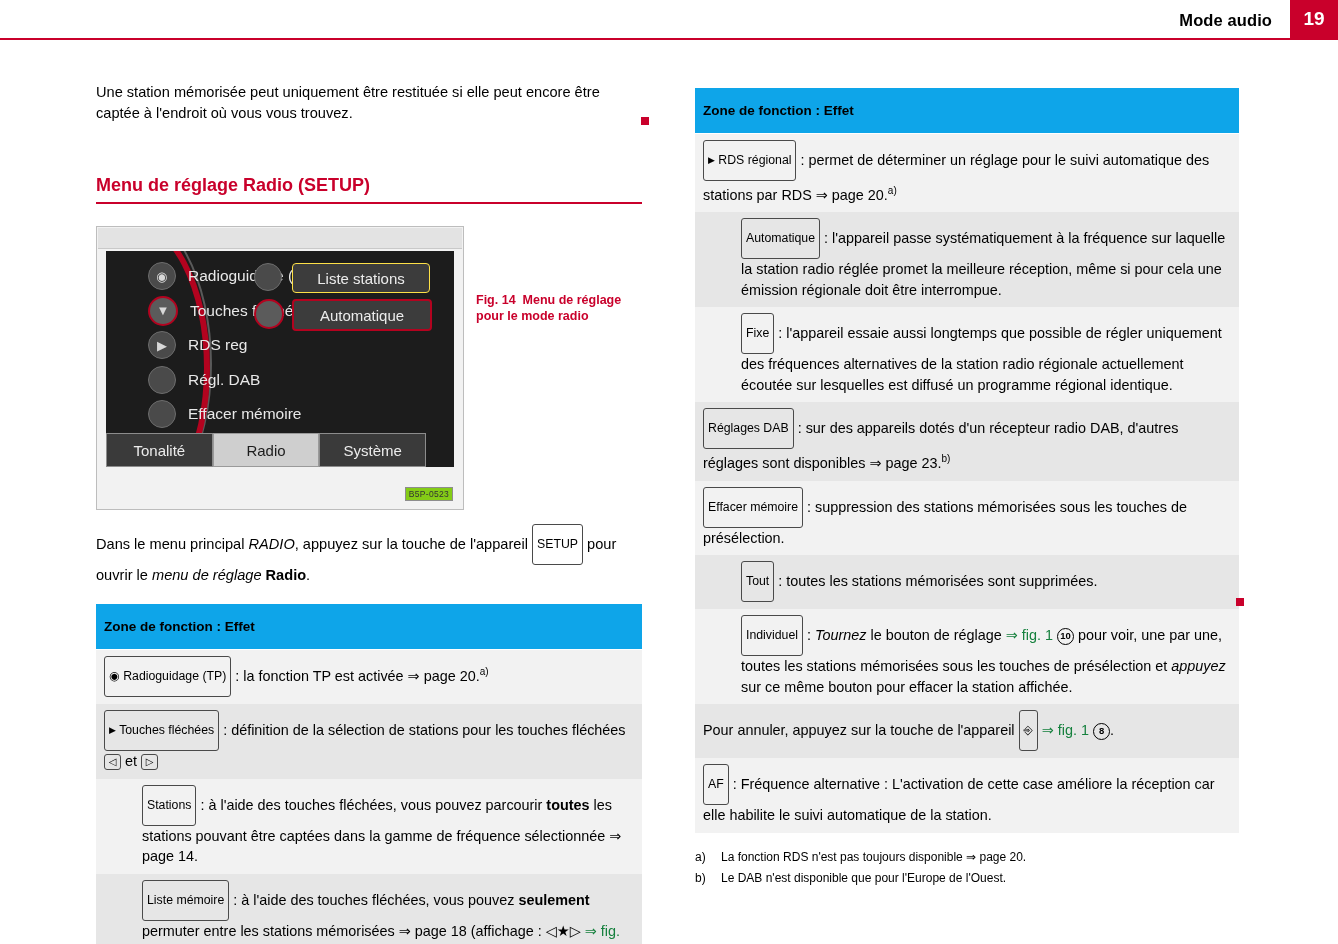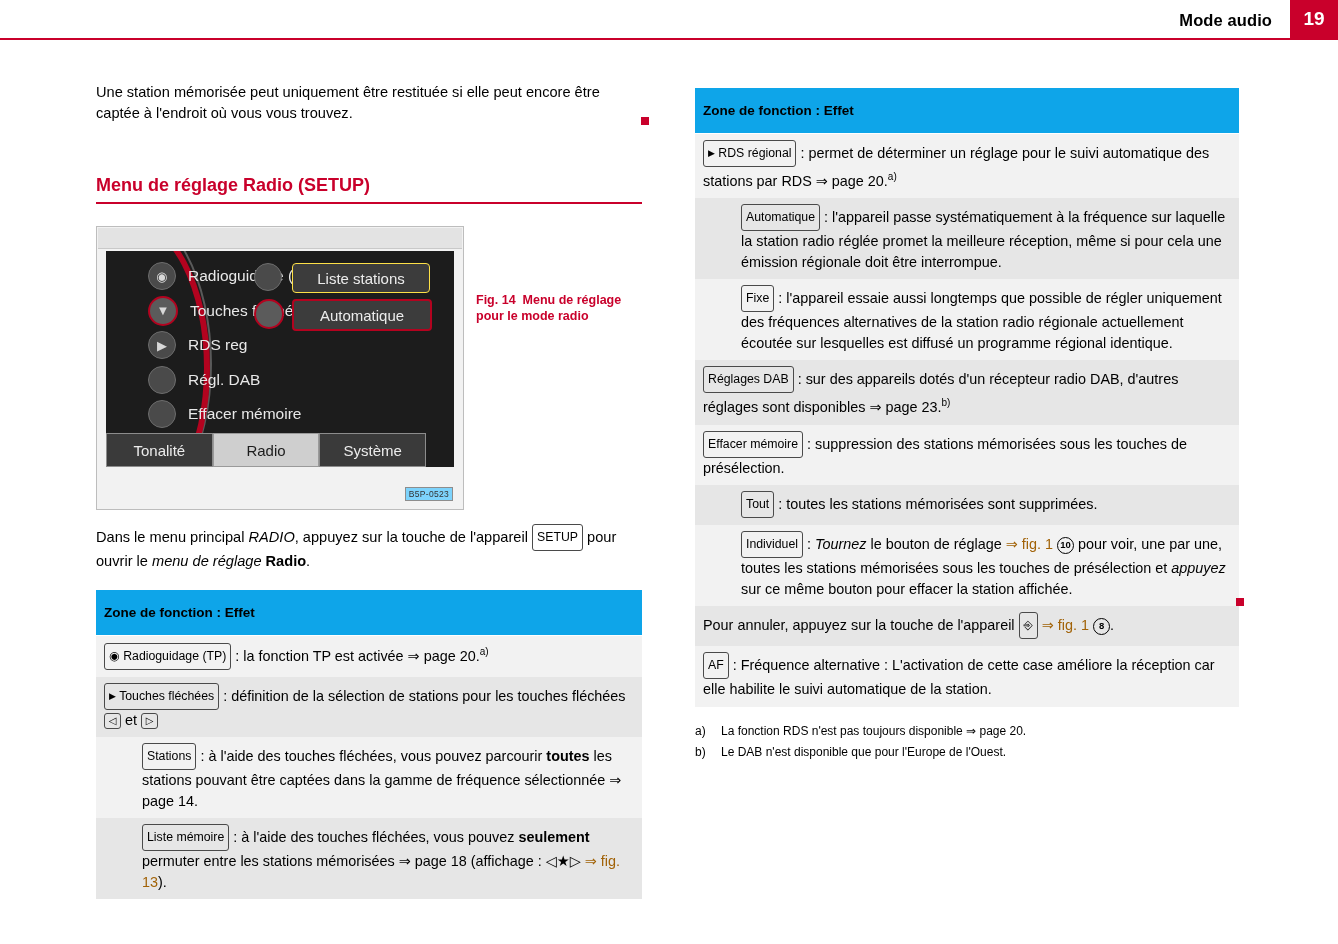--- a/index.html
+++ b/index.html
@@ -105,21 +105,21 @@
   }
   .fig-tab {
     flex:1; display:flex; align-items:center; justify-content:center;
     font-size:15px; color:#ececec;
     background:#3a3a3a; border:1px solid #8c8c8c; box-sizing:border-box;
   }
   .fig-tab.mid { background:#cfcfcf; color:#1c1c1c; border-color:#9a9a9a; }
   .fig-code {
     position:absolute; right:10px; bottom:8px;
     font-size:8.5px; border:1px solid #8d8d8d; color:#333;
-    background:#7dd3fc; padding:1px 3px; letter-spacing:0.3px;
+    background:#84cc16; padding:1px 3px; letter-spacing:0.3px;
     font-family:"Liberation Sans", sans-serif;
   }
   .fig-caption {
     position:absolute; left:380px; top:210px; width:168px;
     color:#c9002b; font-size:12.5px; font-weight:bold; line-height:16px;
   }
 
   p.after-fig { margin:14px 0 0 0; font-size:14.6px; line-height:21px; }
 
   
@@ -133,31 +133,31 @@
     vertical-align:top;
   }
   .shade0 { background:#f2f2f2; }
   .shade1 { background:#e6e6e6; }
   .indent1 { padding-left:8px !important; }
   .indent2 { padding-left:46px !important; }
 
   
   .key {
     display:inline-block; border:1px solid #4a4a4a; border-radius:3px;
-    padding:5px 4px; font-size:12.3px; line-height:15px;
+    padding:12px 4px; font-size:12.3px; line-height:15px;
     background:transparent; white-space:nowrap; vertical-align:1px;
   }
   .key.small { font-size:11.5px; }
   .tri { font-size:9px; vertical-align:1px; }
   .circ-num {
     display:inline-block; width:15px; height:15px; border-radius:50%;
     border:1.4px solid #000; font-size:9.5px; font-weight:bold;
     text-align:center; line-height:13px; vertical-align:1px;
   }
-  .ref { color:#a16207; }
+  .ref { color:#15803d; }
   .sup { font-size:10px; vertical-align:super; }
   em { font-style:italic; }
   strong { font-weight:bold; }
 
   
   .footnotes { margin-top:16px; font-size:12px; line-height:17px; }
   .footnotes .fn {
     display:flex; margin-bottom:4px;
   }
   .footnotes .mark { width:26px; flex:none; }

